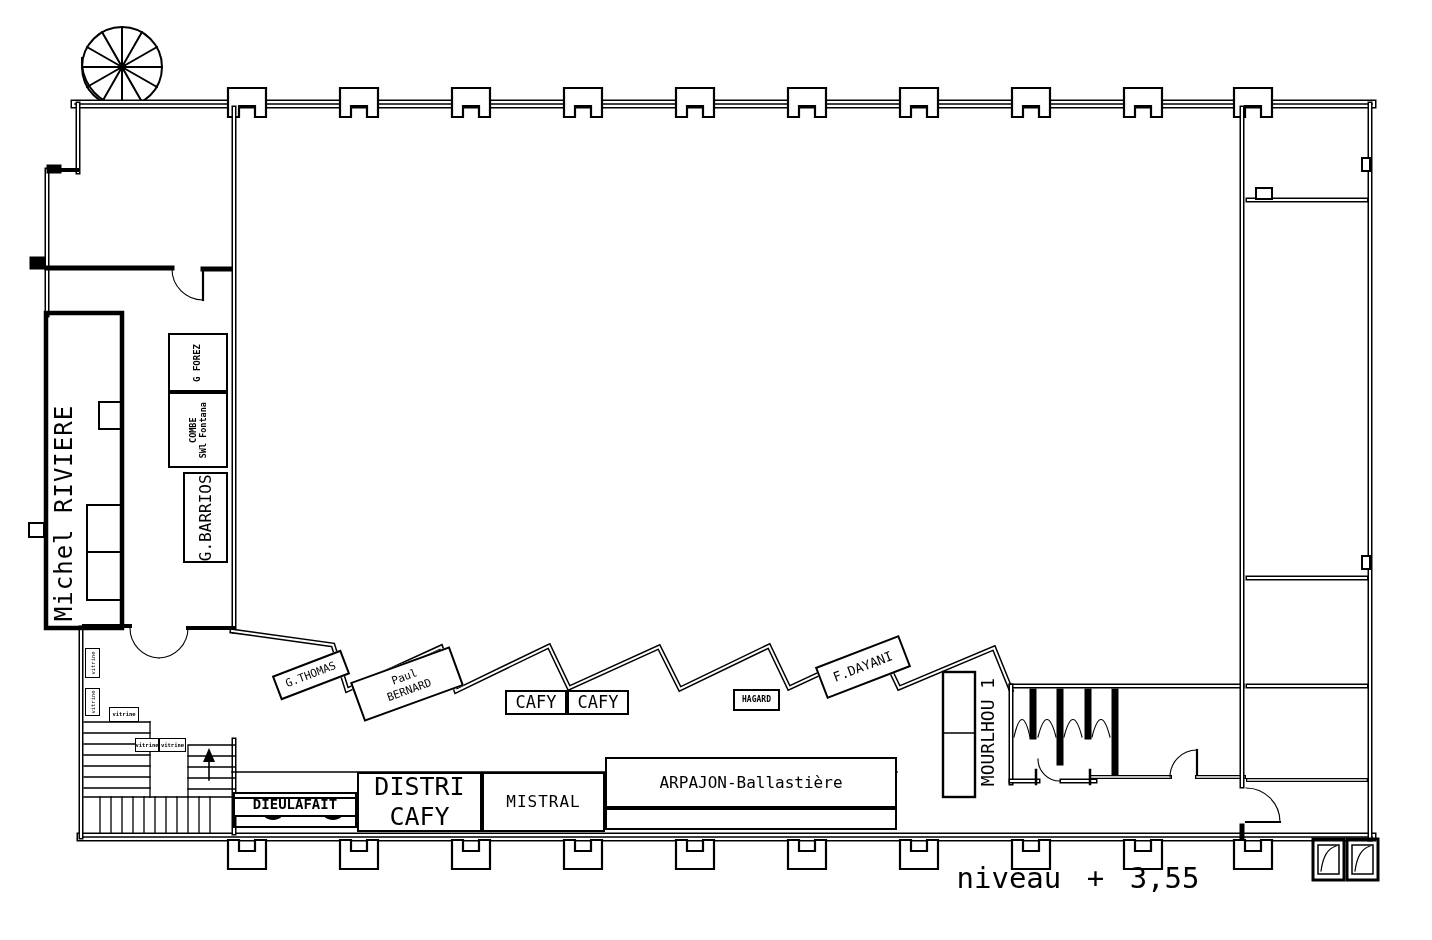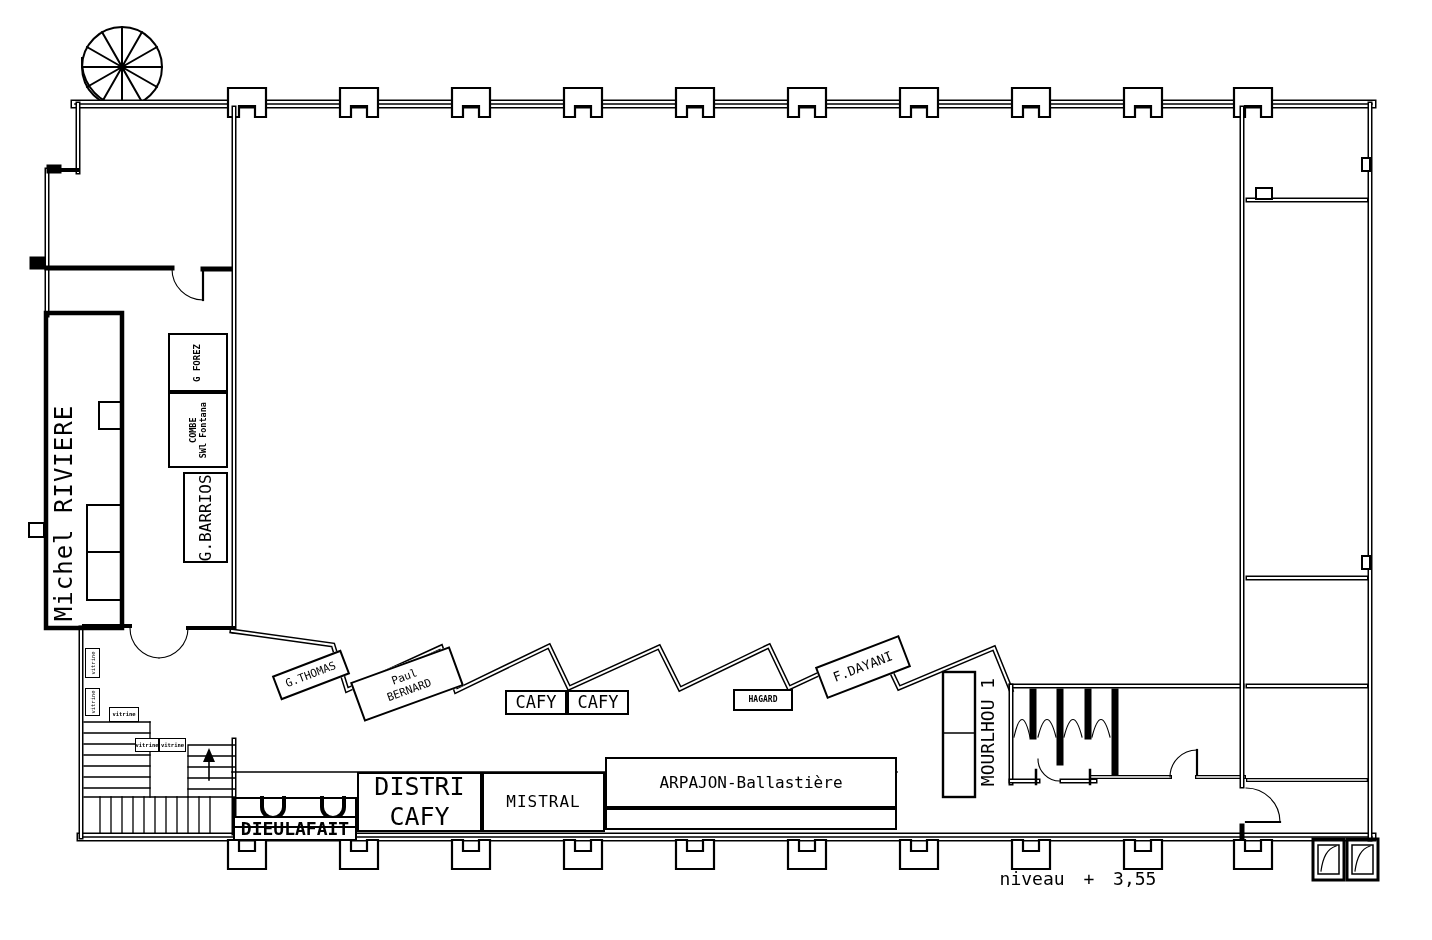--- a/index.html
+++ b/index.html
@@ -215,33 +215,33 @@
 
 <div class="lab lbox" style="left:274px;top:662px;width:74px;height:26px;font-size:11px;transform:rotate(-21deg);"><span>G.THOMAS</span></div>
 
 <div class="lab lbox" style="left:354px;top:663px;width:106px;height:42px;font-size:11px;transform:rotate(-20deg);line-height:1.25;white-space:normal;">
   <span><span>Paul</span><br><span>BERNARD</span></span>
 </div>
 
 <div class="lab lbox" style="left:505px;top:690px;width:62px;height:25px;font-size:17px;"><span>CAFY</span></div>
 <div class="lab lbox" style="left:567px;top:690px;width:62px;height:25px;font-size:17px;"><span>CAFY</span></div>
 
-<div class="lab lbox" style="left:733px;top:689px;width:60px;height:22px;font-size:8px;font-weight:bold;"><span>HAGARD</span></div>
+<div class="lab lbox" style="left:733px;top:689px;width:47px;height:22px;font-size:8px;font-weight:bold;"><span>HAGARD</span></div>
 
 <div class="lab lbox" style="left:818px;top:650px;width:90px;height:34px;font-size:13px;transform:rotate(-21deg);"><span>F.DAYANI</span></div>
 
 <div class="lab" style="left:922px;top:720px;width:132px;height:24px;font-size:18px;transform:rotate(-90deg);"><span>MOURLHOU 1</span></div>
 
-<div class="lab lbox" style="left:233px;top:816px;width:124px;height:25px;font-size:18px;font-weight:bold;"><span>DIEULAFAIT</span></div>
+<div class="lab lbox" style="left:233px;top:792px;width:124px;height:25px;font-size:14px;font-weight:bold;"><span>DIEULAFAIT</span></div>
 <div class="lab lbox" style="left:233px;top:797px;width:124px;height:31px;background:transparent;"></div>
 
 <div class="lab lbox" style="left:357px;top:772px;width:125px;height:60px;font-size:25px;line-height:1.2;white-space:normal;">
   <span><span>DISTRI</span><br><span>CAFY</span></span>
 </div>
 
 <div class="lab lbox" style="left:482px;top:772px;width:123px;height:60px;font-size:16px;letter-spacing:1px;"><span>MISTRAL</span></div>
 
 <div class="lab lbox" style="left:605px;top:757px;width:292px;height:51px;font-size:16px;"><span>ARPAJON-Ballastière</span></div>
 <div class="lab lbox" style="left:605px;top:808px;width:292px;height:22px;background:transparent;"></div>
 
-<div class="lab" style="left:963px;top:862px;width:230px;height:34px;font-size:18px;word-spacing:8px;"><span>niveau + 3,55</span></div>
+<div class="lab" style="left:963px;top:862px;width:230px;height:34px;font-size:29px;word-spacing:8px;"><span>niveau + 3,55</span></div>
 
 </div>
 
 </body></html>

